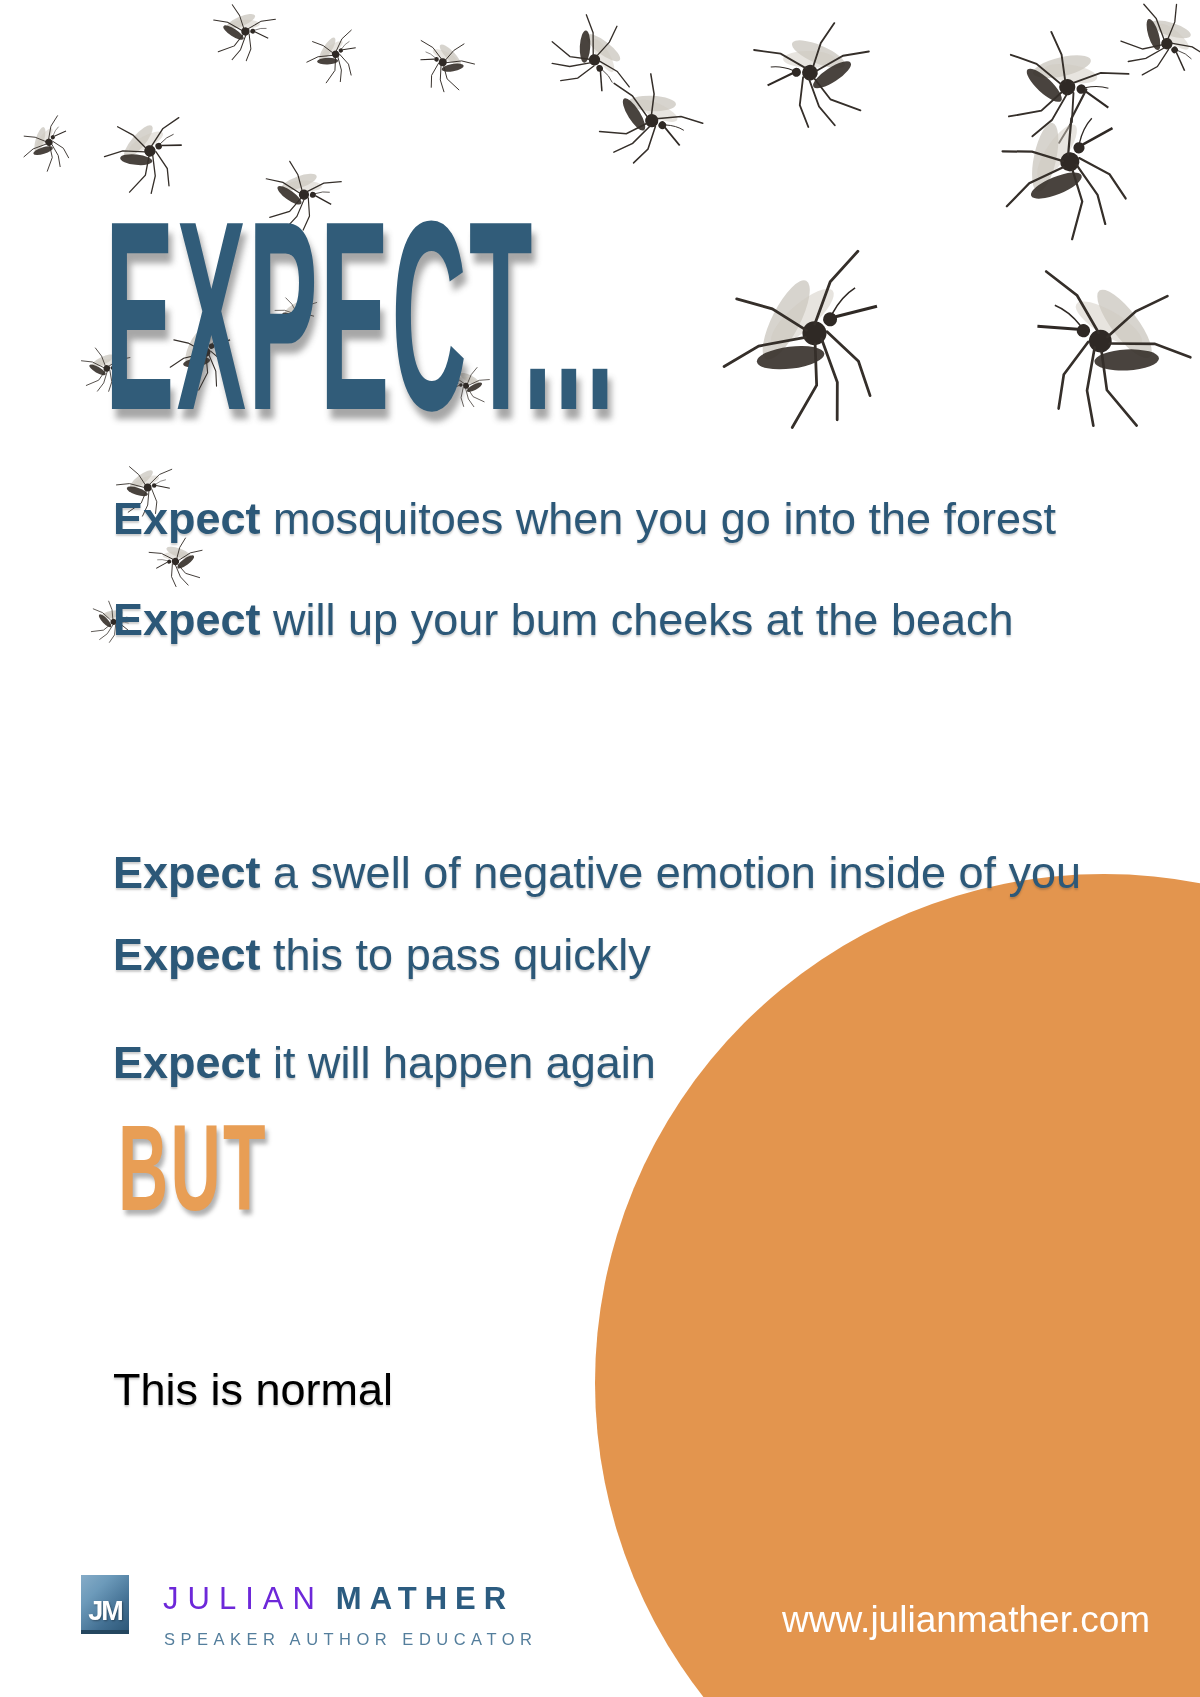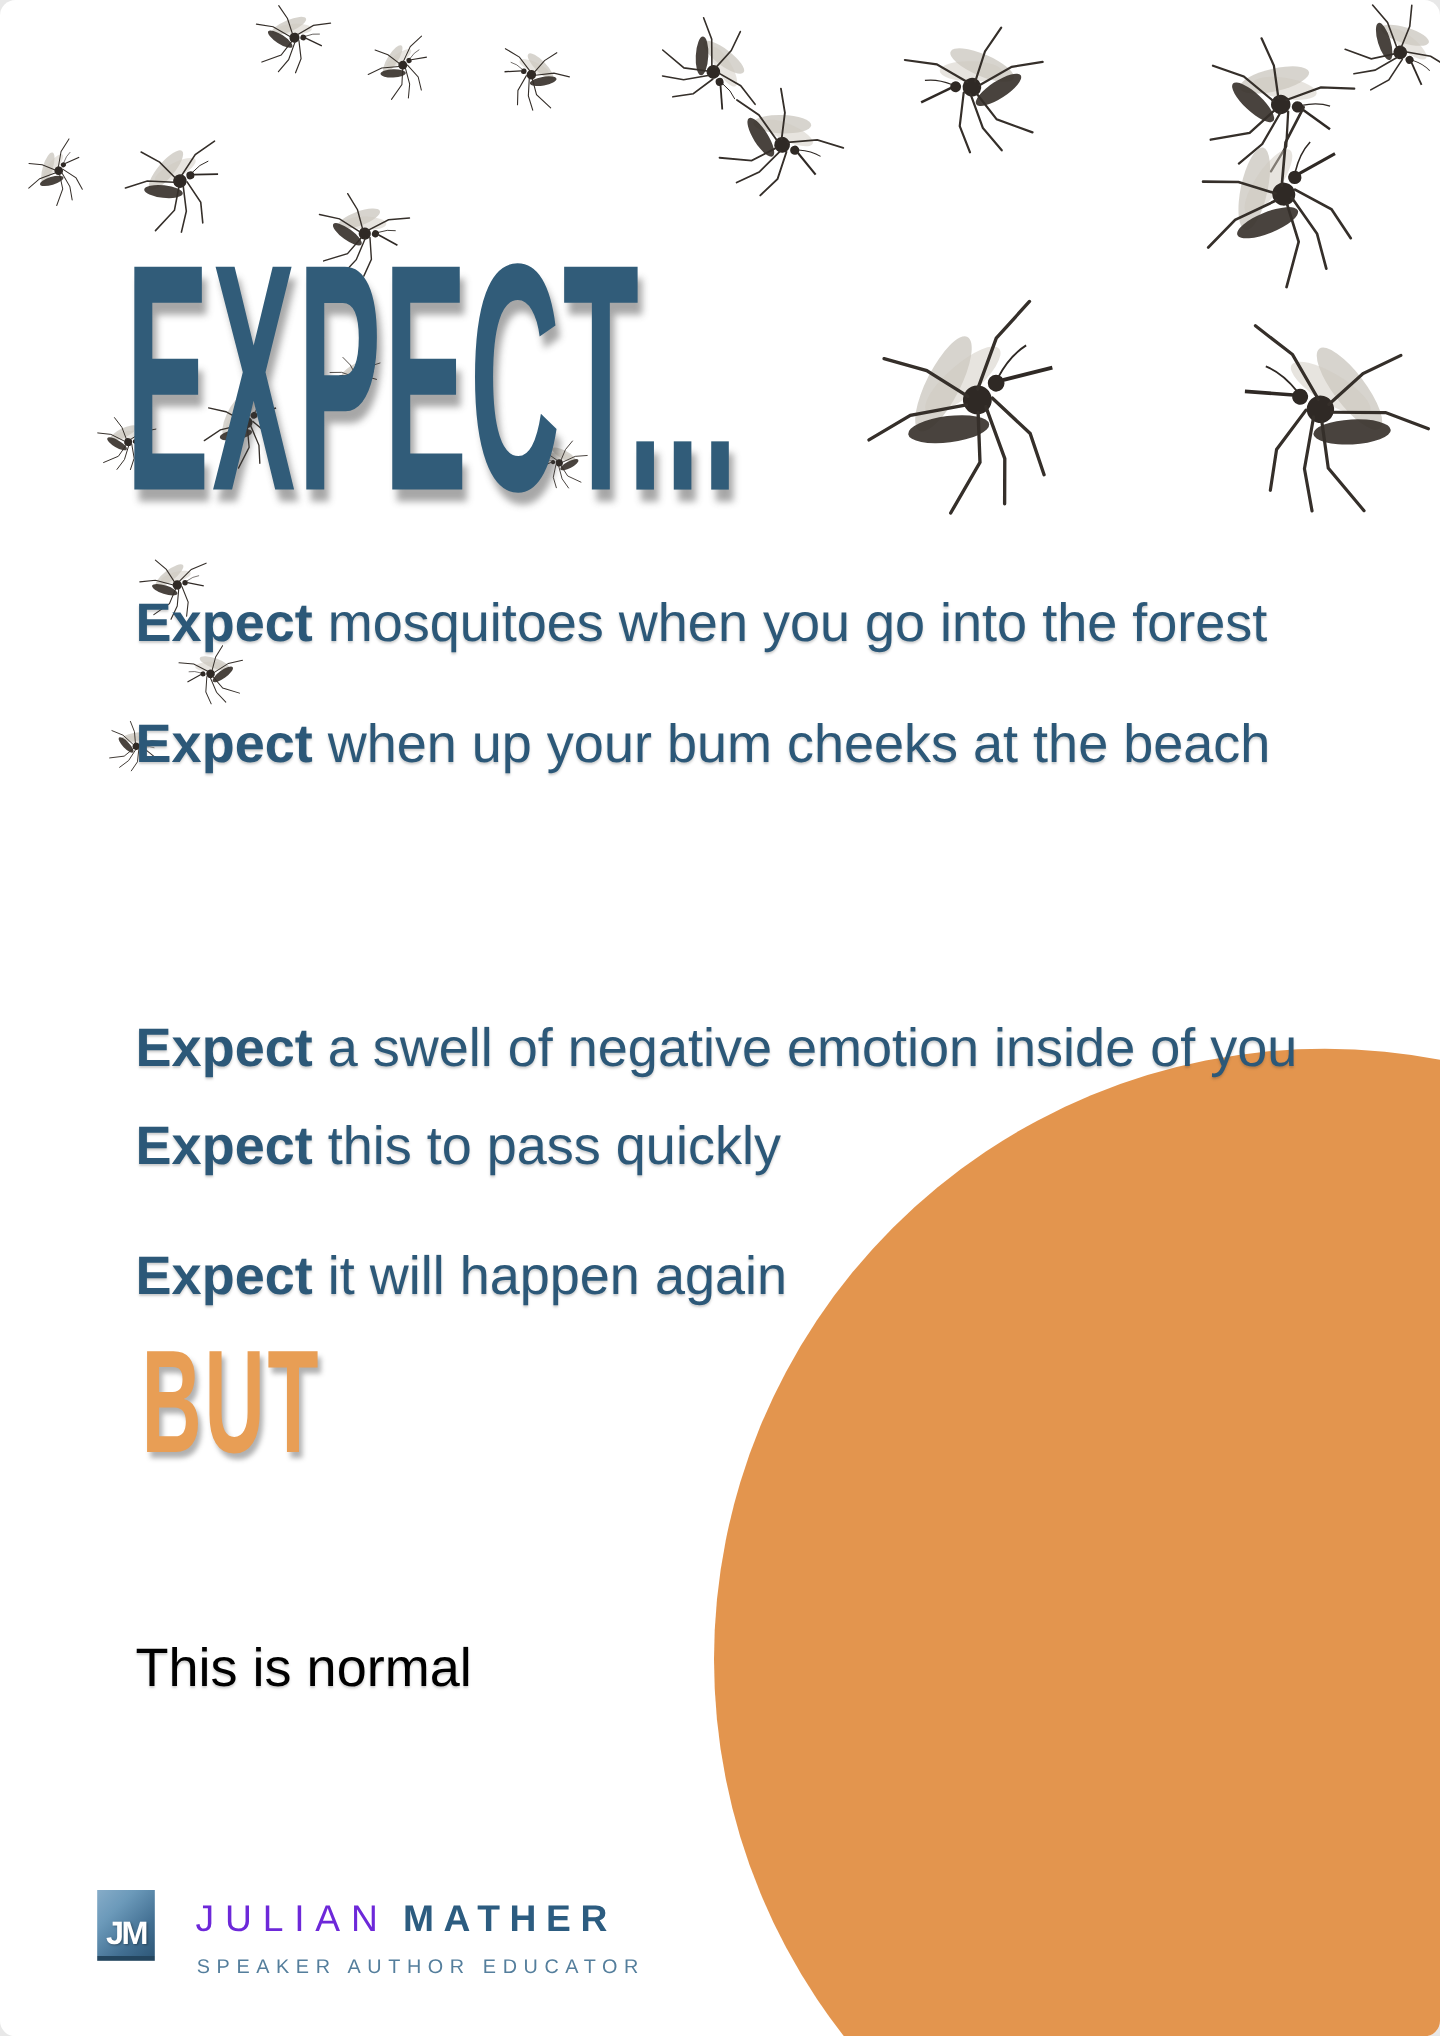--- a/index.html
+++ b/index.html
@@ -3,21 +3,20 @@
 <meta charset="utf-8">
 <style>
   html,body{margin:0;padding:0;background:#e8e8e8;}
   .poster{
     position:relative;
     width:1200px;height:1697px;
     margin:0 auto;
     background:#ffffff;
     overflow:hidden;
     font-family:"Liberation Sans", sans-serif;
-    border-radius:13px;
   }
   
   .orange-circle{
     position:absolute;
     left:595px;top:874px;
     width:1018px;height:1018px;
     border-radius:50%;
     background:#E3954E;
     z-index:1;
   }
@@ -212,30 +211,31 @@
         <use href="#mosq"></use>
       </svg>
     <svg class="mosquito" style="left:445px;top:360px;width:50px;height:50px;transform:rotate(-10deg) scaleX(-1)">
         <use href="#mosq"></use>
       </svg>
   </div>
 
   <div class="title">EXPECT...</div>
 
   <div class="expect-line line-0"><b>Expect</b><span> mosquitoes when you go into the forest</span></div>
-  <div class="expect-line line-1"><b>Expect</b><span> when up your bum cheeks at the beach</span></div>
+  <div class="expect-line line-1"><b>Expect</b><span> will up your bum cheeks at the beach</span></div>
   <div class="expect-line line-3"><b>Expect</b><span> a swell of negative emotion inside of you</span></div>
   <div class="expect-line line-4"><b>Expect</b><span> this to pass quickly</span></div>
   <div class="expect-line line-5"><b>Expect</b><span> it will happen again</span></div>
 
   <div class="but">BUT</div>
 
   <div class="closing-2">This is normal</div>
 
   <div class="logo-square">
     <span class="logo-initials">JM</span>
   </div>
   <div class="brand-line">
     <span class="brand-first">JULIAN</span><span class="brand-last">MATHER</span>
   </div>
   <div class="brand-tagline">SPEAKER AUTHOR EDUCATOR</div>
+  <div class="website">www.julianmather.com</div>
 
 </div>
 
 </body></html>

